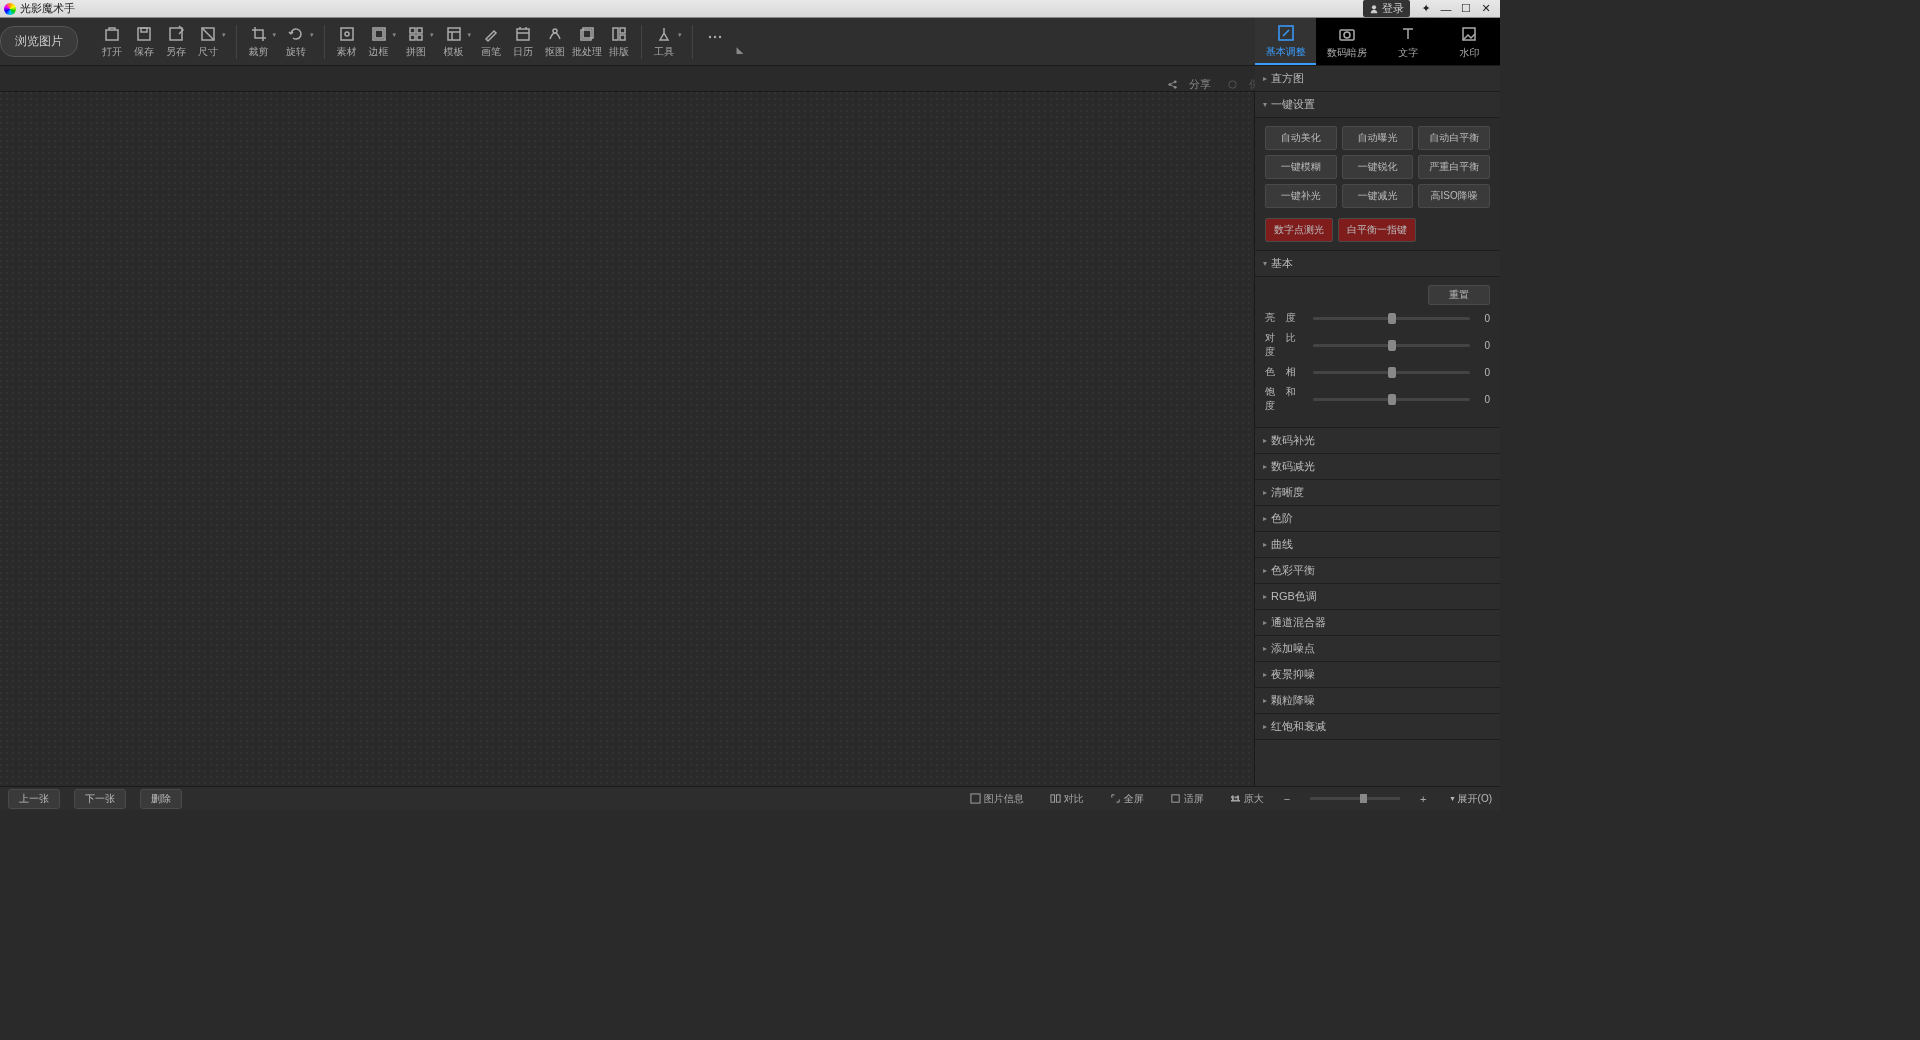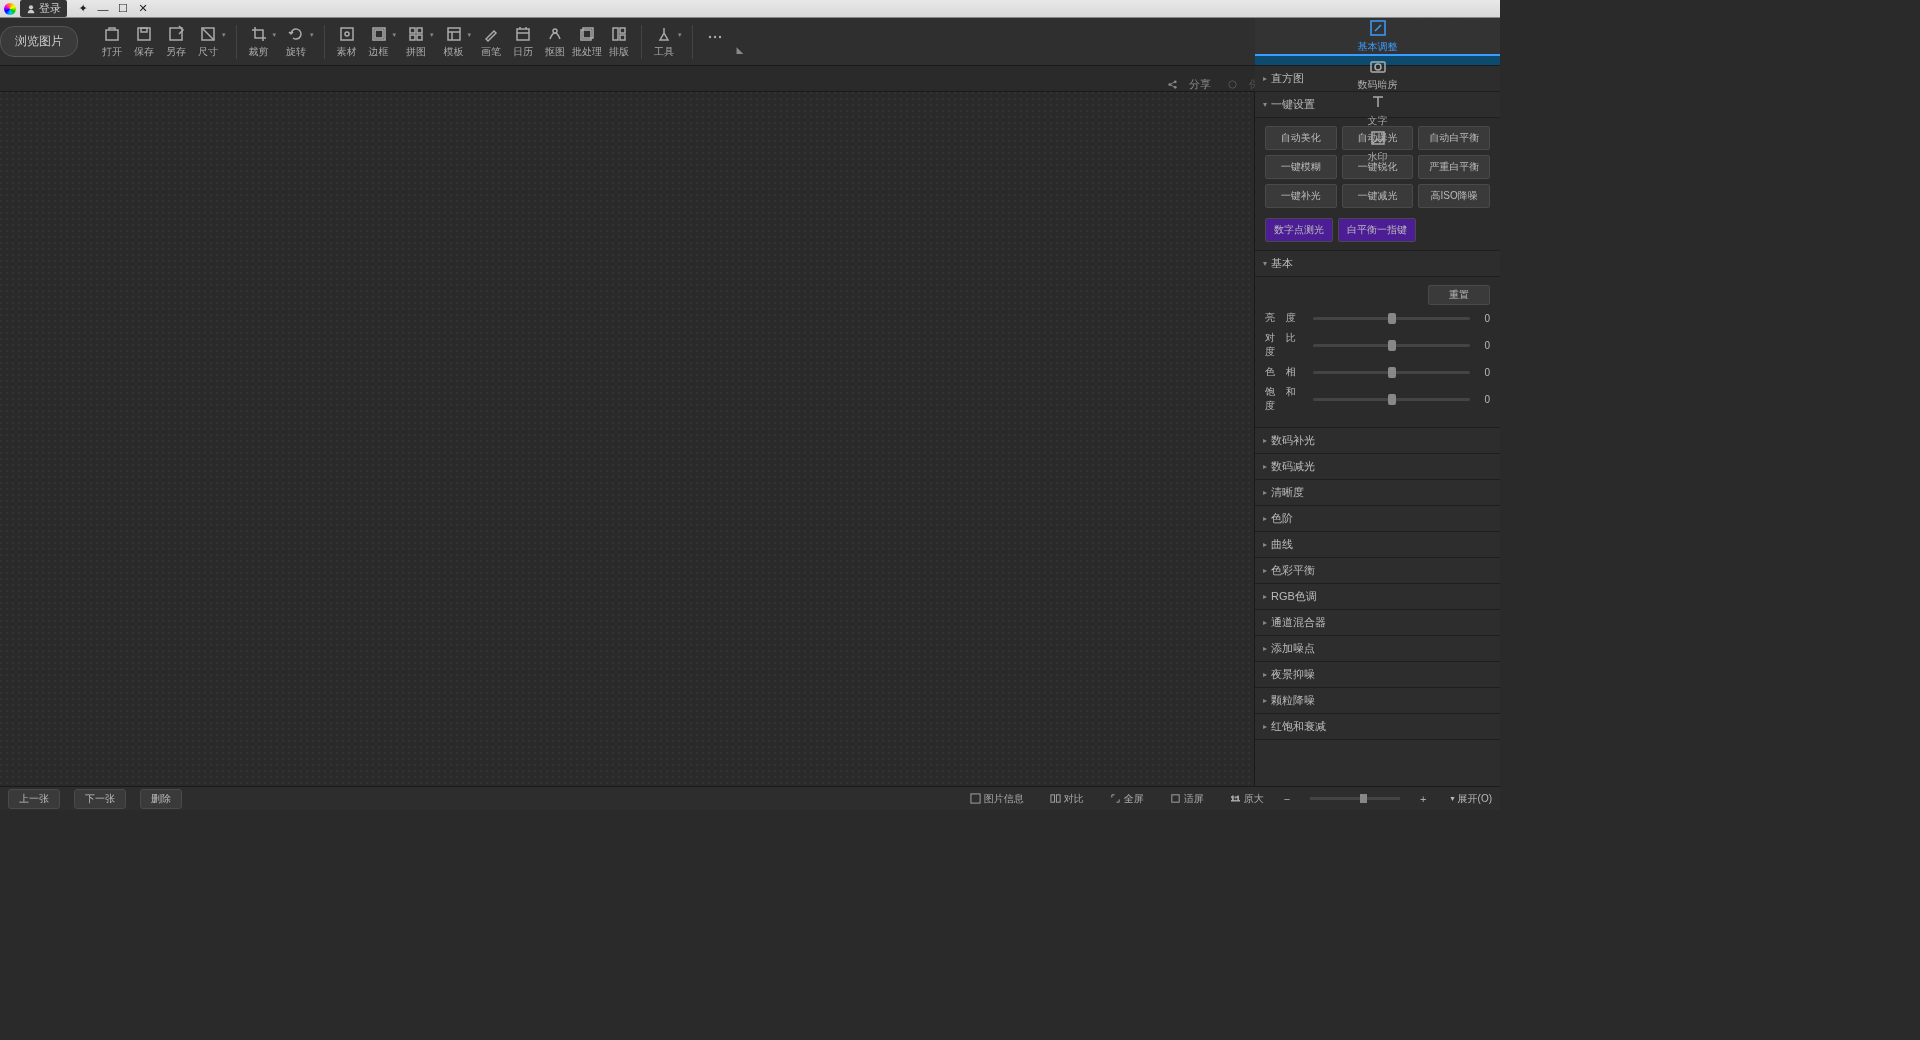--- a/index.html
+++ b/index.html
@@ -28,34 +28,34 @@
 .subbar .item.disabled { color:#555; }
 .subbar svg { width:11px; height:11px; }
 .subbar .drop { font-size:8px; margin-left:2px; }
 
 
 .main { display:flex; height:694px; }
 .canvas { flex:1; background:#2a2a2a; background-image:radial-gradient(circle at 1px 1px,#333 1px,transparent 1px); background-size:6px 6px; }
 
 
 .rpanel { width:246px; background:#2d2d2d; border-left:1px solid #1a1a1a; display:flex; flex-direction:column; }
-.rtabs { display:flex; height:48px; background:#0c4a6e; border-bottom:1px solid #1a1a1a; margin-top:-74px; position:relative; z-index:5;flex-direction:column; }
+.rtabs { display:flex; height:48px; background:#000000; border-bottom:1px solid #1a1a1a; margin-top:-74px; position:relative; z-index:5; }
 .rtab { flex:1; display:flex; flex-direction:column; align-items:center; justify-content:center; gap:2px; color:#aaa; font-size:10px; }
 .rtab.active { color:#3b9cff; border-bottom:2px solid #3b9cff; background:#333; }
 .rtab svg { width:20px; height:20px; stroke:currentColor; fill:none; stroke-width:1.5; }
 
 .sections { flex:1; overflow:auto; }
 .sec-hdr { height:26px; display:flex; align-items:center; padding:0 8px; background:#2d2d2d; border-bottom:1px solid #1e1e1e; color:#bbb; font-size:11px; gap:4px; }
 .sec-hdr .tri { font-size:8px; color:#888; }
 .sec-body { padding:8px 10px; background:#2b2b2b; border-bottom:1px solid #1e1e1e; }
 
 .btn-grid { display:grid; grid-template-columns:repeat(3,1fr); gap:5px; }
 .btn-grid button { background:#3a3a3a; border:1px solid #4a4a4a; color:#bbb; font-size:10px; padding:4px 0; border-radius:2px; }
 .btn-row2 { display:flex; gap:5px; margin-top:10px; }
-.btn-row2 button { background:#4c1d95; border:1px solid #4a4a4a; color:#bbb; font-size:10px; padding:4px 8px; border-radius:2px; }
+.btn-row2 button { background:#7f1d1d; border:1px solid #4a4a4a; color:#bbb; font-size:10px; padding:4px 8px; border-radius:2px; }
 
 .reset-row { text-align:right; margin-bottom:6px; }
 .reset-row button { background:#3a3a3a; border:1px solid #4a4a4a; color:#bbb; font-size:10px; padding:2px 20px; border-radius:2px; }
 
 .slider-row { display:flex; align-items:center; gap:6px; margin:6px 0; font-size:10px; color:#bbb; }
 .slider-row .slbl { width:42px; letter-spacing:4px; }
 .slider-row .track { flex:1; height:3px; background:#444; position:relative; border-radius:2px; }
 .slider-row .thumb { position:absolute; left:50%; top:-4px; width:8px; height:11px; background:#888; border-radius:2px; transform:translateX(-50%); }
 .slider-row .val { width:14px; text-align:right; }
 
@@ -72,20 +72,21 @@
 
 .wmark { position:absolute; right:6px; top:18px; color:#fff; font-size:10px; display:flex; align-items:center; gap:4px; opacity:.85; pointer-events:none; text-shadow:0 0 3px #000; }
 .wmark .face { width:22px; height:22px; border-radius:50%; background:#eee; position:relative; }
 .wmark .df { color:#f60; font-weight:bold; }
 </style>
 </head>
 <body>
 
 <div class="titlebar">
   <div class="logo"></div>
+  <div class="title">光影魔术手</div>
   <div class="login-box">
     <svg viewBox="0 0 12 12">
         <circle cx="6" cy="4" r="2.5" fill="#ccc"></circle>
         <path d="M2 11c0-2.2 1.8-4 4-4s4 1.8 4 4" fill="#ccc"></path>
       </svg>
     <span>登录</span>
   </div>
   <div class="winbtn">✦</div>
   <div class="winbtn">—</div>
   <div class="winbtn">☐</div>

